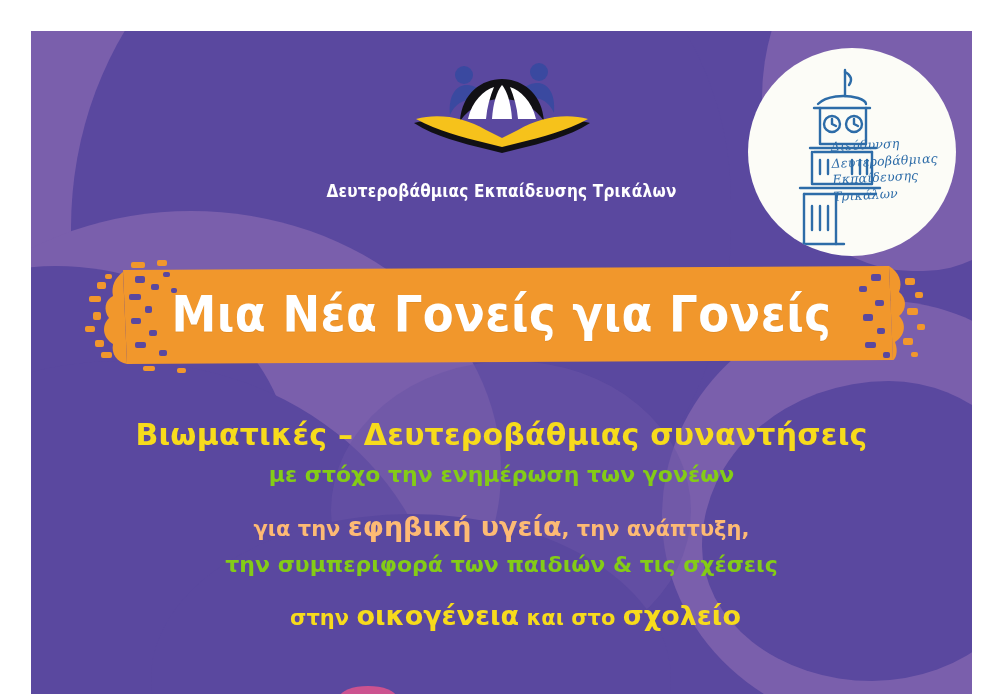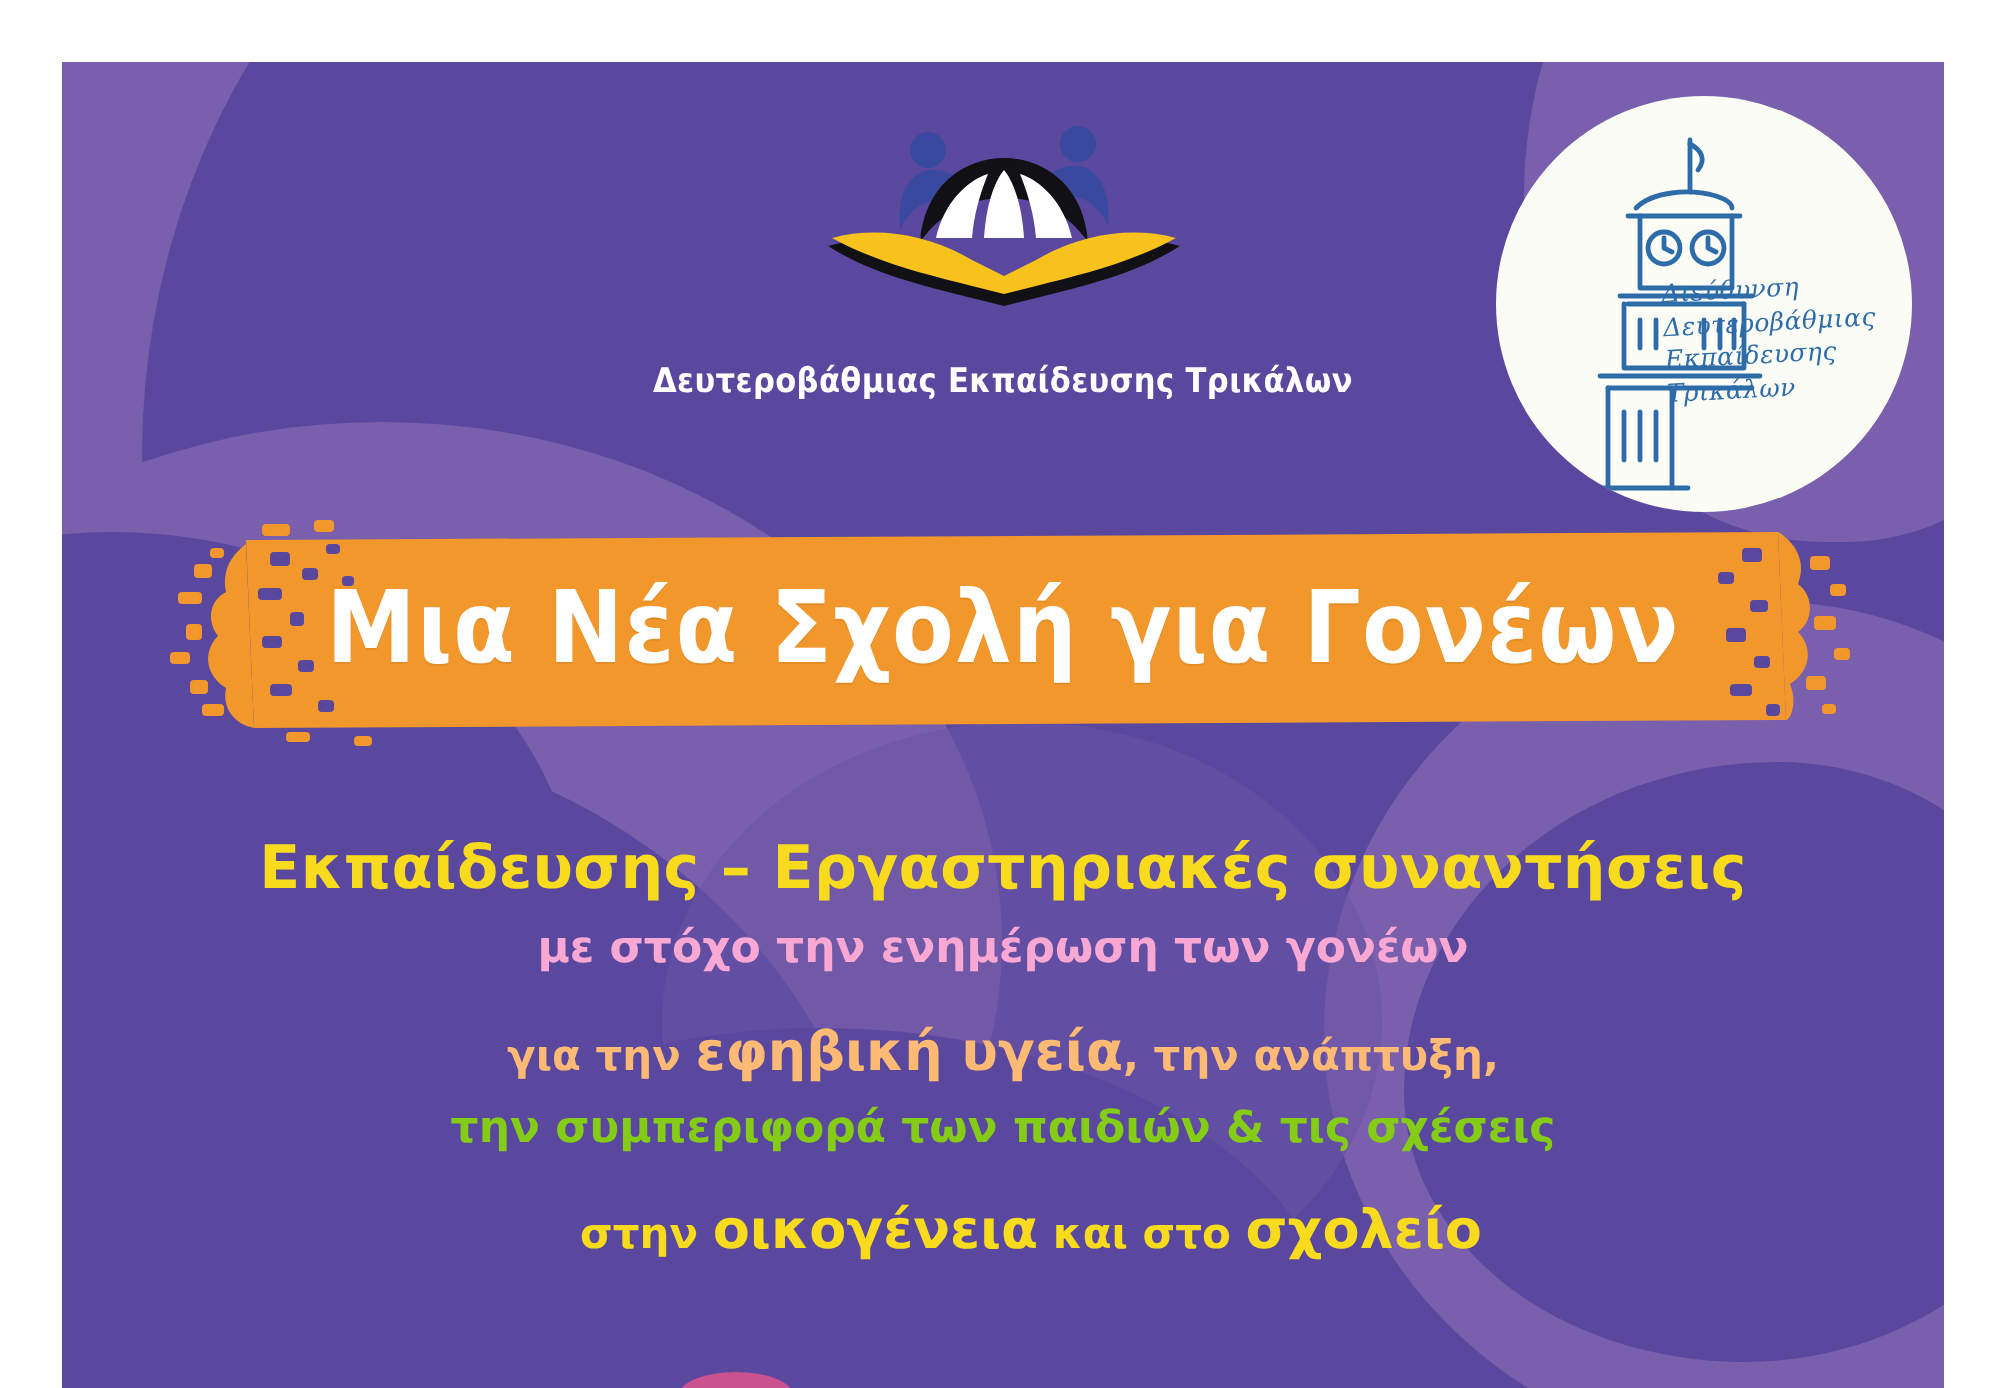--- a/index.html
+++ b/index.html
@@ -100,21 +100,21 @@
     text-shadow:0 1px 0 rgba(120,70,0,.12);
   }
 
   
   .body-copy{
     position:absolute;left:0;right:0;top:385px;text-align:center;
     font-family:"DejaVu Sans","Liberation Sans",sans-serif;
   }
   .line{line-height:1.28;}
   .l1{color:#F7DB1C;font-weight:700;font-size:30px;letter-spacing:.2px;}
-  .l2{color:#f9a8d4;font-weight:700;font-size:22px;margin-top:7px;}
+  .l2{color:#84cc16;font-weight:700;font-size:22px;margin-top:7px;}
   .l3{color:#fdba74;font-size:22px;font-weight:700;margin-top:20px;}
   .l4{color:#84cc16;font-size:22px;font-weight:700;margin-top:7px;}
   .l5{color:#F7DB1C;font-size:22px;font-weight:700;margin-top:20px;padding-left:28px;}
   .em{font-size:27px;font-weight:700;}
   .lt{font-size:21px;font-weight:700;}
 </style>
 </head>
 <body>
 
 <div class="stage">
@@ -244,25 +244,25 @@
         <g fill="#5A489F">
           <rect x="840" y="18" width="10" height="7" rx="2"></rect>
           <rect x="828" y="30" width="8" height="6" rx="2"></rect>
           <rect x="844" y="44" width="9" height="6" rx="2"></rect>
           <rect x="832" y="58" width="10" height="7" rx="2"></rect>
           <rect x="846" y="72" width="8" height="6" rx="2"></rect>
           <rect x="834" y="86" width="11" height="6" rx="2"></rect>
           <rect x="852" y="96" width="7" height="6" rx="2"></rect>
         </g>
       </svg>
-      <div class="banner-text">Μια Νέα Σχολή για Γονέων</div>
+      <div class="banner-text">Μια Νέα Γονείς για Γονείς</div>
     </div>
 
     <div class="body-copy">
-      <div class="line l1">Εκπαίδευσης – Εργαστηριακές συναντήσεις</div>
+      <div class="line l1">Βιωματικές – Δευτεροβάθμιας συναντήσεις</div>
       <div class="line l2">με στόχο την ενημέρωση των γονέων</div>
       <div class="line l3">
         <span class="lt">για την </span><span class="em">εφηβική υγεία</span><span class="lt">, την ανάπτυξη,</span>
       </div>
       <div class="line l4">την συμπεριφορά των παιδιών &amp; τις σχέσεις</div>
       <div class="line l5">
         <span class="lt">στην </span><span class="em">οικογένεια</span><span class="lt"> και στο </span><span class="em">σχολείο</span>
       </div>
     </div>
 

